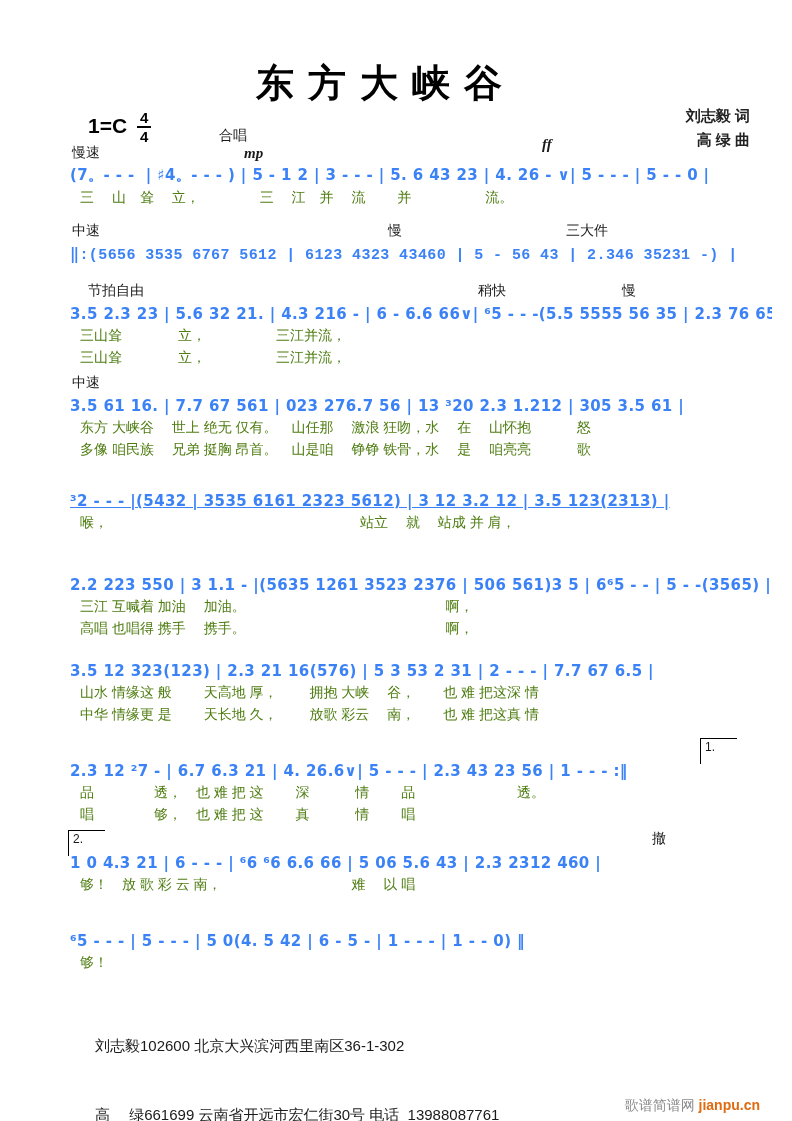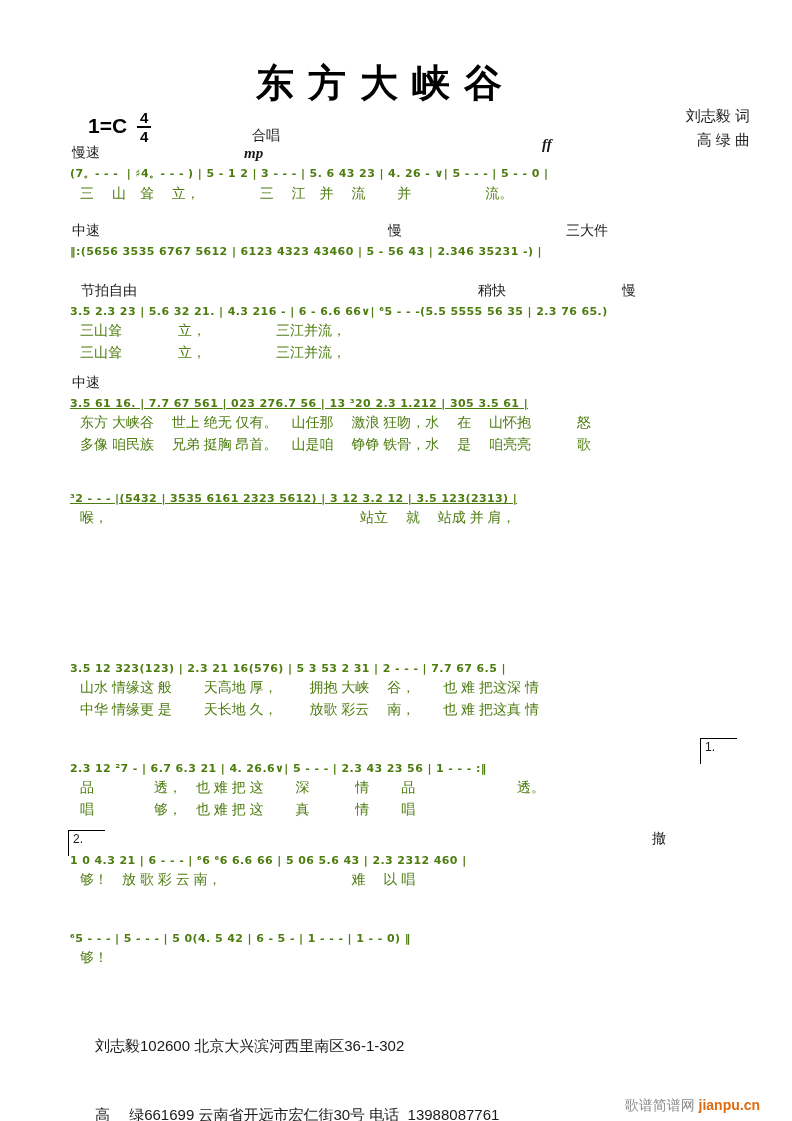--- a/index.html
+++ b/index.html
@@ -7,27 +7,27 @@
         font-family:"Liberation Sans","DejaVu Sans",sans-serif;color:#1a1a1a;}
   .title{position:absolute;top:58px;left:0;width:100%;text-align:center;
          font-family:"Liberation Serif","DejaVu Serif",serif;
          font-size:38px;font-weight:900;letter-spacing:14px;color:#000;}
   .keysig{position:absolute;top:110px;left:88px;font-size:21px;font-weight:bold;color:#000;}
   .timesig{display:inline-block;vertical-align:middle;margin-left:10px;text-align:center;
            font-size:15px;font-weight:bold;line-height:1;}
   .timesig .tt{display:block;border-bottom:2px solid #000;padding:0 3px 1px;}
   .timesig .tb{display:block;padding-top:1px;}
   .credits{position:absolute;top:104px;left:600px;width:150px;text-align:right;
-           font-size:15px;line-height:24px;color:#222;}
+           font-size:15px;line-height:24px;color:#222;font-weight:bold;}
   .system{position:absolute;left:0;width:792px;}
   .syslabel{position:absolute;font-size:14px;color:#1a1a1a;white-space:pre;}
   .dyn{font-family:"Liberation Serif","DejaVu Serif",serif;font-style:italic;font-weight:bold;font-size:15px;}
   .ending{border-left:1px solid #000;border-top:1px solid #000;padding:1px 22px 10px 4px;font-size:12px;}
-  .notes{margin:0 0 0 70px;font-size:11px;font-weight:bold;letter-spacing:.4px;
-         white-space:pre;color:#4d7c0f;font-family:"DejaVu Sans","Liberation Sans",sans-serif;}
+  .notes{margin:0 0 0 70px;font-size:15px;font-weight:bold;letter-spacing:.4px;
+         white-space:pre;color:#3b82f6;font-family:"DejaVu Sans","Liberation Sans",sans-serif;}
   .lyric{margin:3px 0 0 80px;font-size:14px;white-space:pre;color:#4d7c0f;line-height:19px;}
   .footer{position:absolute;left:95px;top:988px;font-size:15px;line-height:23px;color:#1a1a1a;white-space:pre;}
   .watermark{position:absolute;right:12px;bottom:6px;font-size:14px;}
   .wm-site{color:#8b8b8b;}
   .wm-url{color:#e06a10;font-weight:bold;}
 </style>
 </head>
 <body>
 
 <div id="page">
@@ -38,55 +38,60 @@
     <span>1=C</span><span class="timesig"><span class="tt">4</span><span class="tb">4</span></span>
   </div>
 
   <div class="credits">
     <div>刘志毅 词</div>
     <div>高  绿 曲</div>
   </div>
 
   <div class="system" style="top:128px;">
     <span class="syslabel" style="left:72px;top:16px;">慢速</span>
-    <span class="syslabel" style="left:252px;top:-1px;">合唱</span>
+    <span class="syslabel" style="left:219px;top:-1px;">合唱</span>
     <span class="syslabel dyn" style="left:244px;top:17px;">mp</span>
     <span class="syslabel dyn" style="left:542px;top:8px;">ff</span>
     <div class="notes" style="margin-top:38px;">(7。- - -  | ♯4。- - - ) | 5 - 1 2 | 3 - - - | 5. 6 43 23 | 4. 26 - ∨| 5 - - - | 5 - - 0 |</div>
     <div class="lyric">三　 山　耸　 立，　　　　 三　 江　并　 流　　 并　　　　　 流。</div>
   </div>
 
   <div class="system" style="top:222px;">
     <span class="syslabel" style="left:72px;top:0;">中速</span>
     <span class="syslabel" style="left:388px;top:0;">慢</span>
     <span class="syslabel" style="left:566px;top:0;">三大件</span>
-    <div class="notes" style="margin-top:23px;">‖:(5656 3535 6767 5612 | 6123 4323 43460 | 5 - 56 43 | 2.346 35231 -) |</div>
+    <div class="notes" style="margin-top:23px;font-family:Liberation Mono, monospace;">‖:(5656 3535 6767 5612 | 6123 4323 43460 | 5 - 56 43 | 2.346 35231 -) |</div>
   </div>
 
   <div class="system" style="top:282px;">
-    <span class="syslabel" style="left:81px;top:0;">节拍自由</span>
+    <span class="syslabel" style="left:88px;top:0;">节拍自由</span>
     <span class="syslabel" style="left:478px;top:0;">稍快</span>
     <span class="syslabel" style="left:622px;top:0;">慢</span>
     <div class="notes" style="margin-top:23px;">3.5 2.3 23 | 5.6 32 21. | 4.3 216 - | 6 - 6.6 66∨| ⁶5 - - -(5.5 5555 56 35 | 2.3 76 65.)</div>
     <div class="lyric">三山耸　　　　立，　　　　　三江并流，</div>
     <div class="lyric">三山耸　　　　立，　　　　　三江并流，</div>
   </div>
 
   <div class="system" style="top:374px;">
     <span class="syslabel" style="left:72px;top:0;">中速</span>
-    <div class="notes" style="margin-top:23px;text-decoration:underline;">3.5 61 16. | 7.7 67 561 | 023 276.7 56 | 13 ³20 2.3 1.212 | 305 3.5 61 |</div>
+    <div class="notes" style="margin-top:23px;">3.5 61 16. | 7.7 67 561 | 023 276.7 56 | 13 ³20 2.3 1.212 | 305 3.5 61 |</div>
     <div class="lyric">东方 大峡谷　 世上 绝无 仅有。　山任那　 激浪 狂吻，水　 在　 山怀抱　　　 怒</div>
     <div class="lyric">多像 咱民族　 兄弟 挺胸 昂首。　山是咱　 铮铮 铁骨，水　 是　 咱亮亮　　　 歌</div>
   </div>
 
   <div class="system" style="top:482px;">
     <div class="notes" style="margin-top:10px;text-decoration:underline;">³2 - - - |(5432 | 3535 6161 2323 5612) | 3 12 3.2 12 | 3.5 123(2313) |</div>
     <div class="lyric">喉，　　　　　　　　　　　　　　　　　　站立　 就　 站成 并 肩，</div>
   </div>
 
+  <div class="system" style="top:566px;">
+    <div class="notes" style="margin-top:10px;">2.2 223 550 | 3 1.1 - |(5635 1261 3523 2376 | 506 561)3 5 | 6⁶5 - - | 5 - -(3565) |</div>
+    <div class="lyric">三江 互喊着 加油　 加油。　　　　　　　　　　　　　　 啊，</div>
+    <div class="lyric">高唱 也唱得 携手　 携手。　　　　　　　　　　　　　　 啊，</div>
+  </div>
 
   <div class="system" style="top:652px;">
     <div class="notes" style="margin-top:10px;">3.5 12 323(123) | 2.3 21 16(576) | 5 3 53 2 31 | 2 - - - | 7.7 67 6.5 |</div>
     <div class="lyric">山水 情缘这 般　　 天高地 厚，　　 拥抱 大峡　 谷，　　也 难 把这深 情</div>
     <div class="lyric">中华 情缘更 是　　 天长地 久，　　 放歌 彩云　 南，　　也 难 把这真 情</div>
   </div>
 
   <div class="system" style="top:738px;">
     <span class="syslabel ending" style="left:700px;top:0;">1.</span>
     <div class="notes" style="margin-top:24px;">2.3 12 ²7 - | 6.7 6.3 21 | 4. 26.6∨| 5 - - - | 2.3 43 23 56 | 1 - - - :‖</div>

